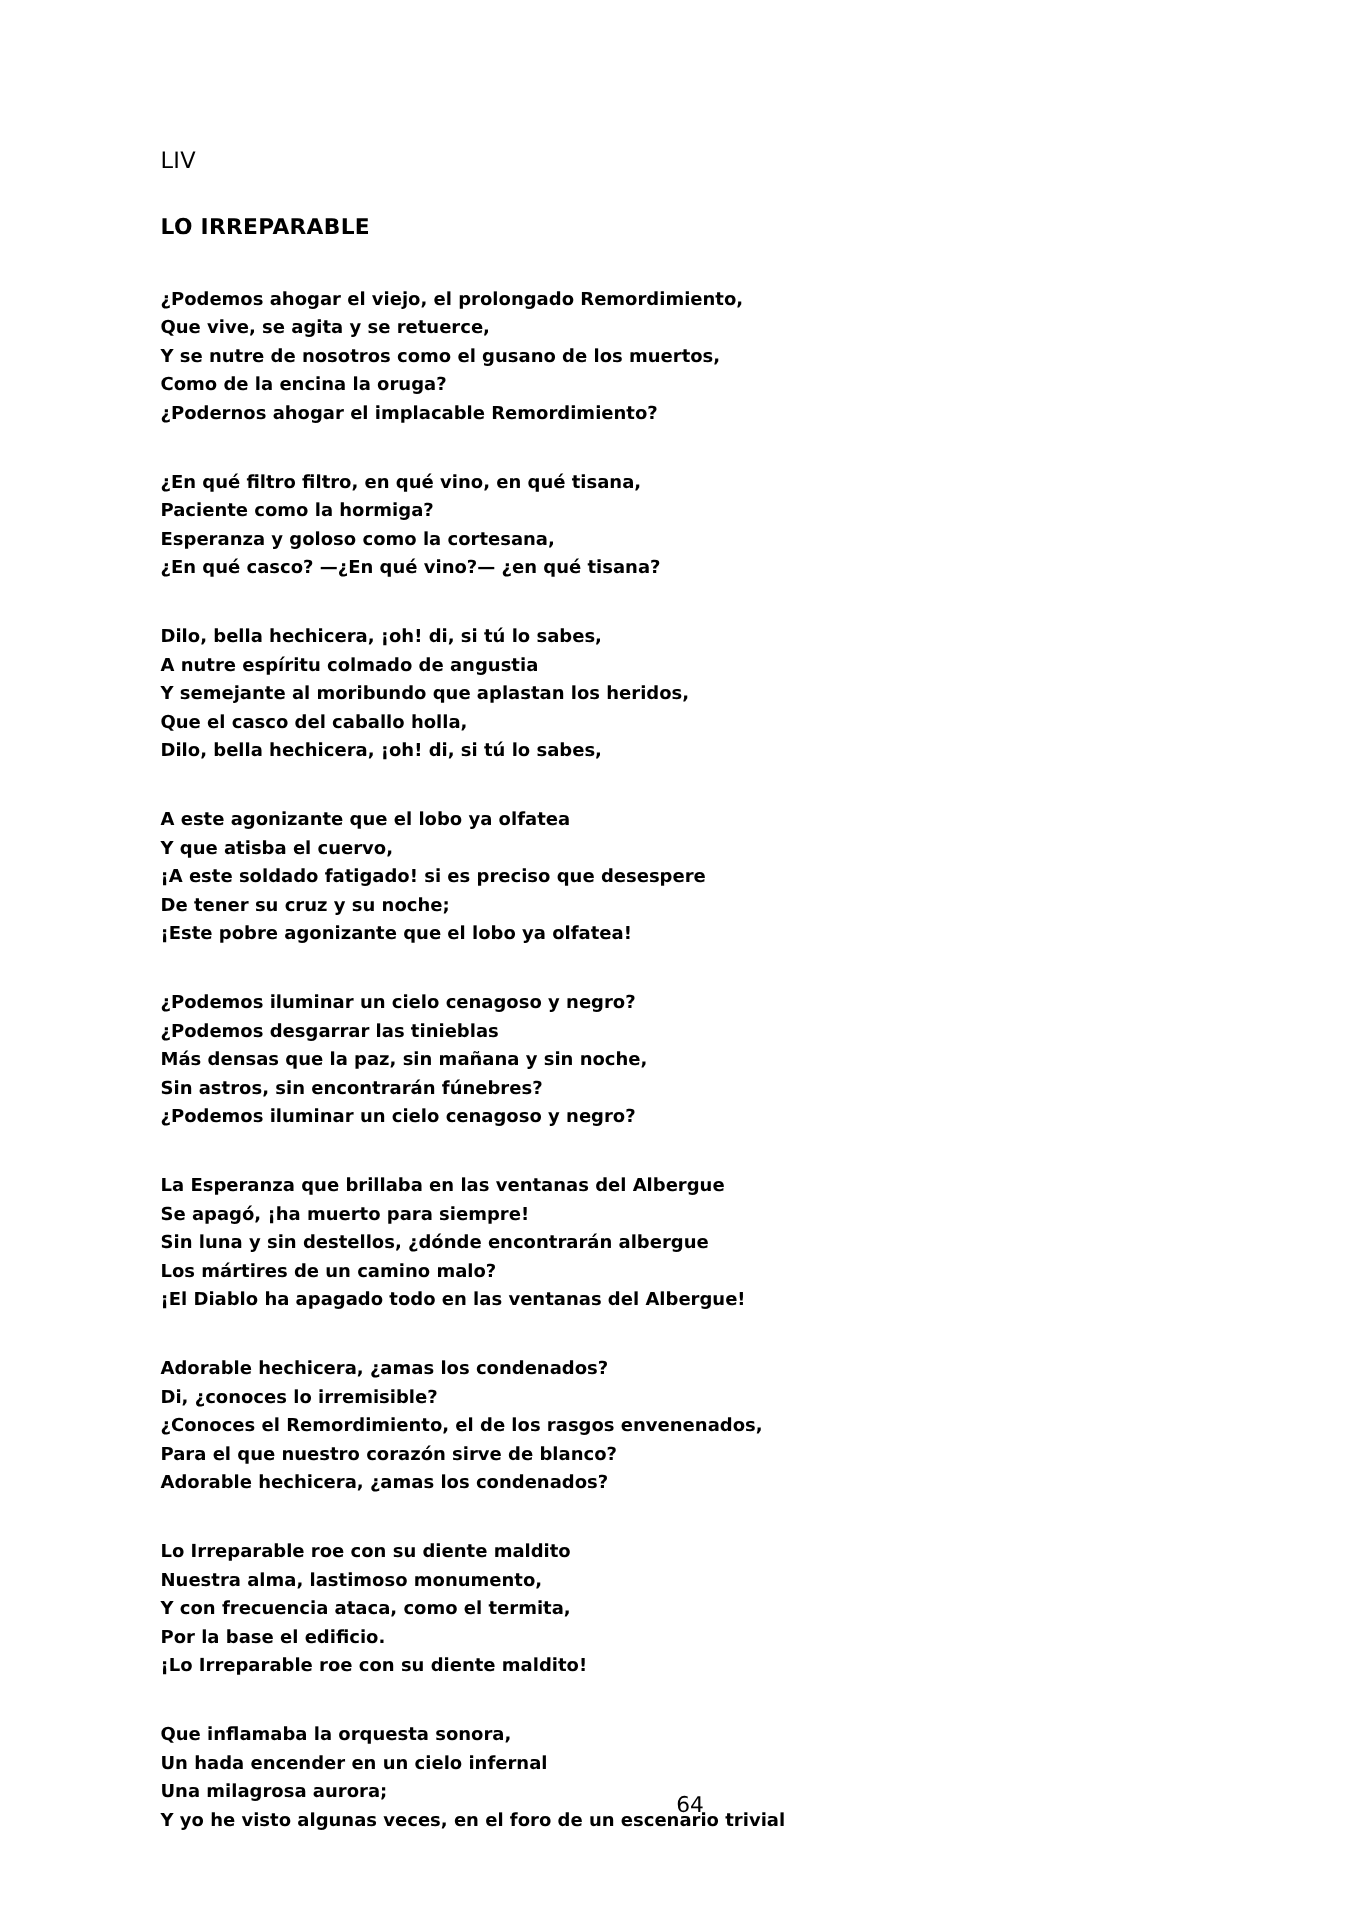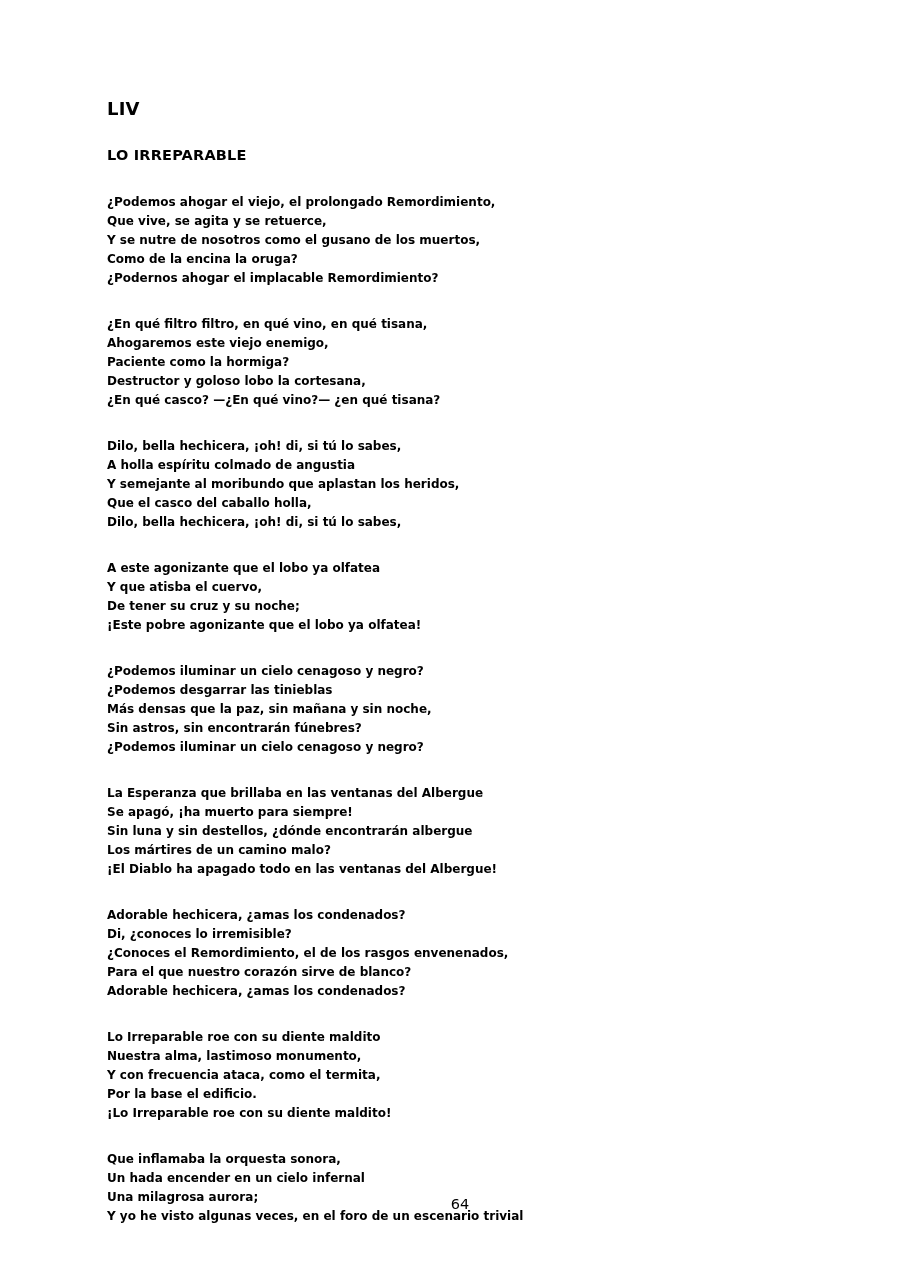--- a/index.html
+++ b/index.html
@@ -20,22 +20,22 @@
     background: #ffffff;
     box-sizing: border-box;
   }
   .content {
     position: absolute;
     left: 107px;
     top: 100px;
     width: 700px;
   }
   .poem-number {
-    font-size: 18px;
-    font-weight: bold;
+    font-size: 15px;
+    font-weight: normal;
     line-height: 1.0;
     margin: 0 0 30px 0;
     letter-spacing: 0.2px;
   }
   .poem-title {
     font-size: 14.5px;
     font-weight: bold;
     line-height: 1.0;
     margin: 0 0 30px 0;
     letter-spacing: 0.2px;
@@ -73,37 +73,37 @@
     <div class="stanza">
       <div class="line">¿Podemos ahogar el viejo, el prolongado Remordimiento,</div>
       <div class="line">Que vive, se agita y se retuerce,</div>
       <div class="line">Y se nutre de nosotros como el gusano de los muertos,</div>
       <div class="line">Como de la encina la oruga?</div>
       <div class="line">¿Podernos ahogar el implacable Remordimiento?</div>
     </div>
 
     <div class="stanza">
       <div class="line">¿En qué filtro filtro, en qué vino, en qué tisana,</div>
-      <div class="line">Ahogaremos este viejo enemigo,</div>
       <div class="line">Paciente como la hormiga?</div>
-      <div class="line">Destructor y goloso lobo la cortesana,</div>
+      <div class="line">Esperanza y goloso como la cortesana,</div>
       <div class="line">¿En qué casco? —¿En qué vino?— ¿en qué tisana?</div>
     </div>
 
     <div class="stanza">
       <div class="line">Dilo, bella hechicera, ¡oh! di, si tú lo sabes,</div>
-      <div class="line">A holla espíritu colmado de angustia</div>
+      <div class="line">A nutre espíritu colmado de angustia</div>
       <div class="line">Y semejante al moribundo que aplastan los heridos,</div>
       <div class="line">Que el casco del caballo holla,</div>
       <div class="line">Dilo, bella hechicera, ¡oh! di, si tú lo sabes,</div>
     </div>
 
     <div class="stanza">
       <div class="line">A este agonizante que el lobo ya olfatea</div>
       <div class="line">Y que atisba el cuervo,</div>
+      <div class="line">¡A este soldado fatigado! si es preciso que desespere</div>
       <div class="line">De tener su cruz y su noche;</div>
       <div class="line">¡Este pobre agonizante que el lobo ya olfatea!</div>
     </div>
 
     <div class="stanza">
       <div class="line">¿Podemos iluminar un cielo cenagoso y negro?</div>
       <div class="line">¿Podemos desgarrar las tinieblas</div>
       <div class="line">Más densas que la paz, sin mañana y sin noche,</div>
       <div class="line">Sin astros, sin encontrarán fúnebres?</div>
       <div class="line">¿Podemos iluminar un cielo cenagoso y negro?</div>

